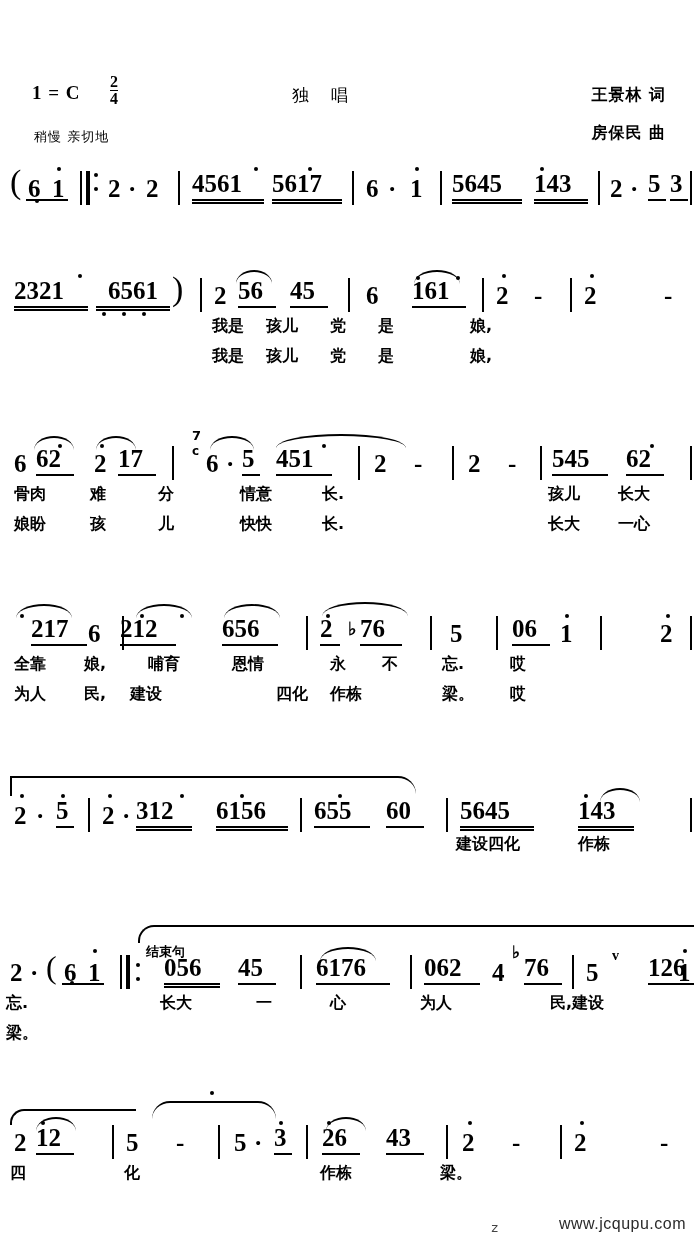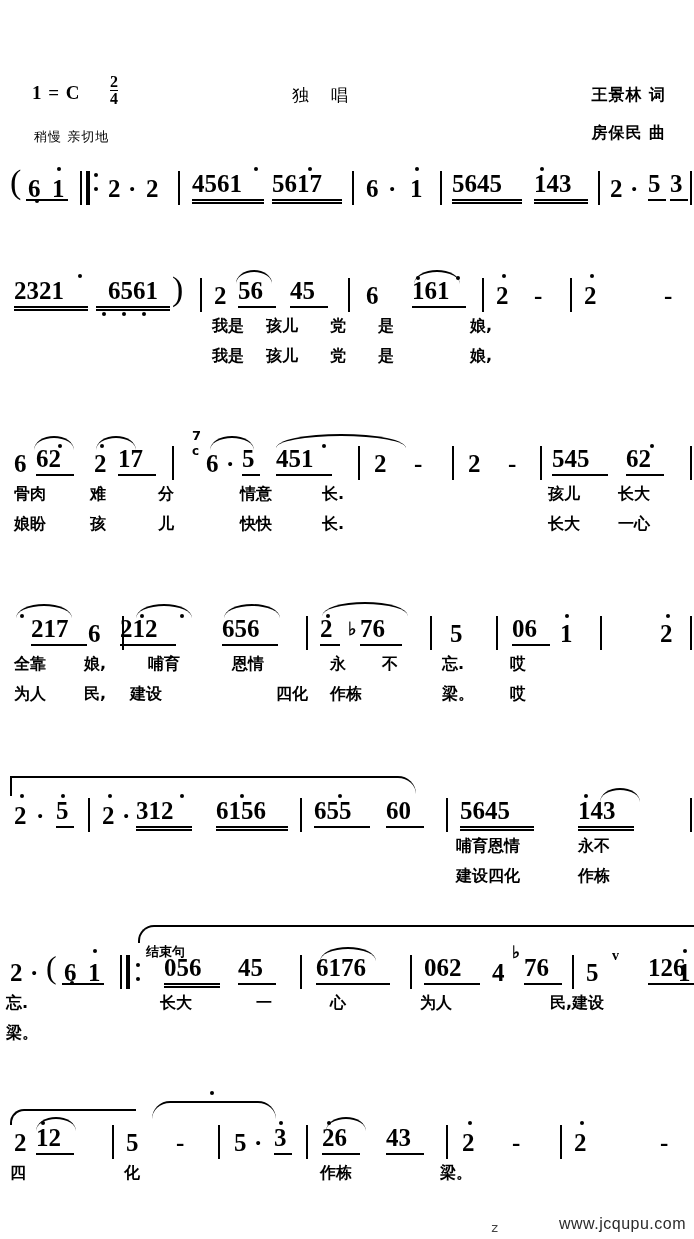--- a/index.html
+++ b/index.html
@@ -462,24 +462,20 @@
 
       <span class="bar" style="left:446px;"></span>
 
       <span class="tok under2" style="left:460px; width:74px;">5645</span>
       <span class="tok under2" style="left:578px; width:56px;">143</span>
       <span class="dotabove" style="left:584px; top:24px;"></span>
       <span class="slur" style="left:600px; top:18px; width:40px;"></span>
 
       <span class="bar" style="left:690px;"></span>
     </div>
-    <div class="lyricline" style="margin-top:2px;">
-      <span class="ly" style="left:456px;">哺育恩情</span>
-      <span class="ly" style="left:578px;">永不</span>
-    </div>
     <div class="lyricline">
       <span class="ly" style="left:456px;">建设四化</span>
       <span class="ly" style="left:578px;">作栋</span>
     </div>
   </div>
 
   <div class="system" style="top:925px;">
     <div class="notes" style="height:66px;">
 
       <span style="position:absolute; left:138px; top:0px; width:556px; height:16px; border-top:2px solid #000; border-left:2px solid #000; border-top-left-radius:16px;"></span>

